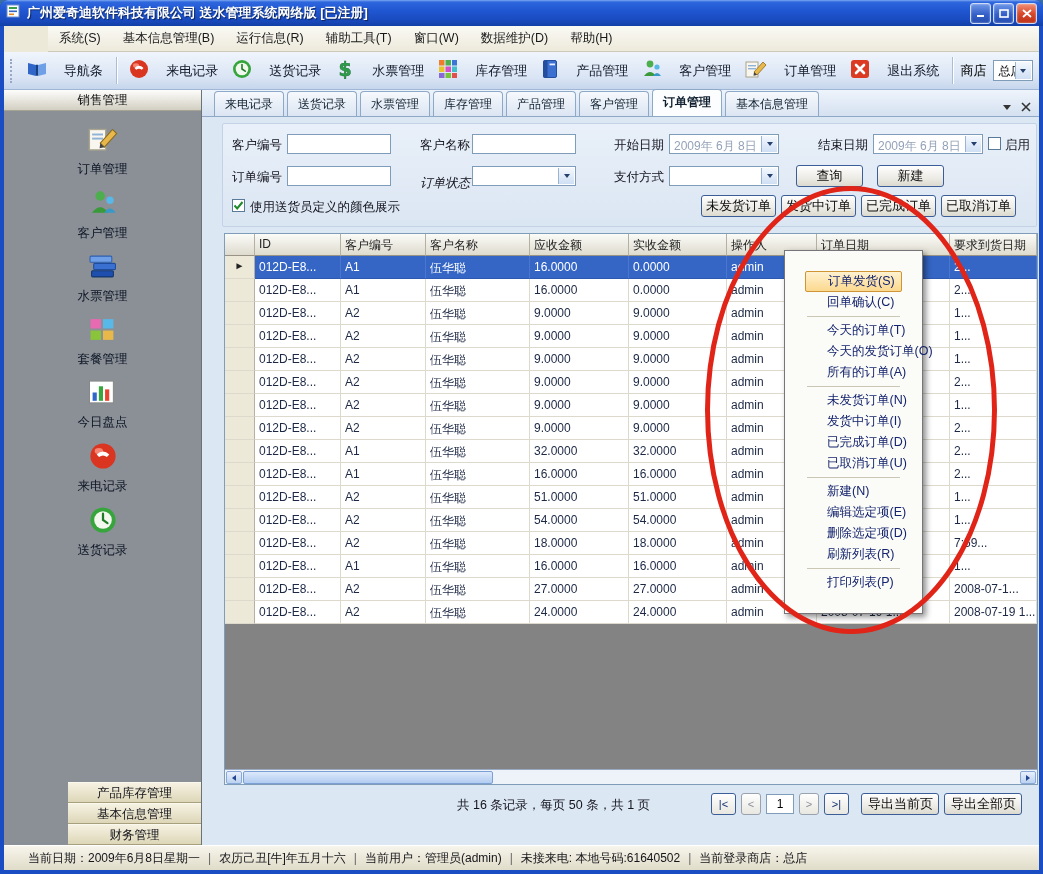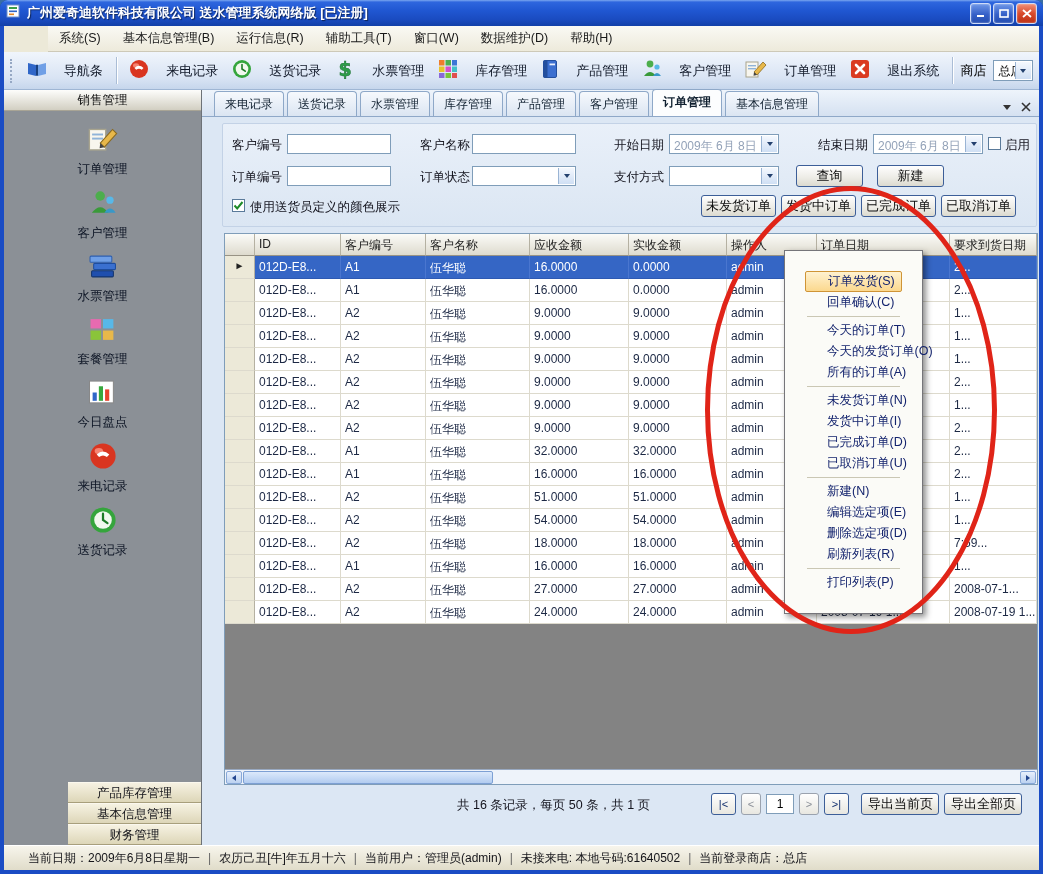--- a/index.html
+++ b/index.html
@@ -347,21 +347,21 @@
           <span class="fdate-text">2009年 6月 8日</span>
           <span class="ddbtn">
               <span class="tri"></span>
             </span>
         </span>
         <span class="chk" style="left:786px;top:20px;"></span>
         <span class="flabel" style="left:803px;top:20px;">启用</span>
 
         <span class="flabel" style="left:30px;top:52px;">订单编号</span>
         <input class="fin" style="left: 85px; top: 49px; width: 104px;" value="">
-        <span class="flabel" style="left:218px;top:52px;">订单状态</span>
+        <span class="flabel" style="left:218px;top:58px;font-style:italic;">订单状态</span>
         <span class="fcombo" style="left:270px;top:49px;width:104px;">
           <span class="val"></span>
           <span class="ddbtn">
               <span class="tri"></span>
             </span>
         </span>
         <span class="flabel" style="left:412px;top:52px;">支付方式</span>
         <span class="fcombo" style="left:467px;top:49px;width:110px;">
           <span class="val"></span>
           <span class="ddbtn">

